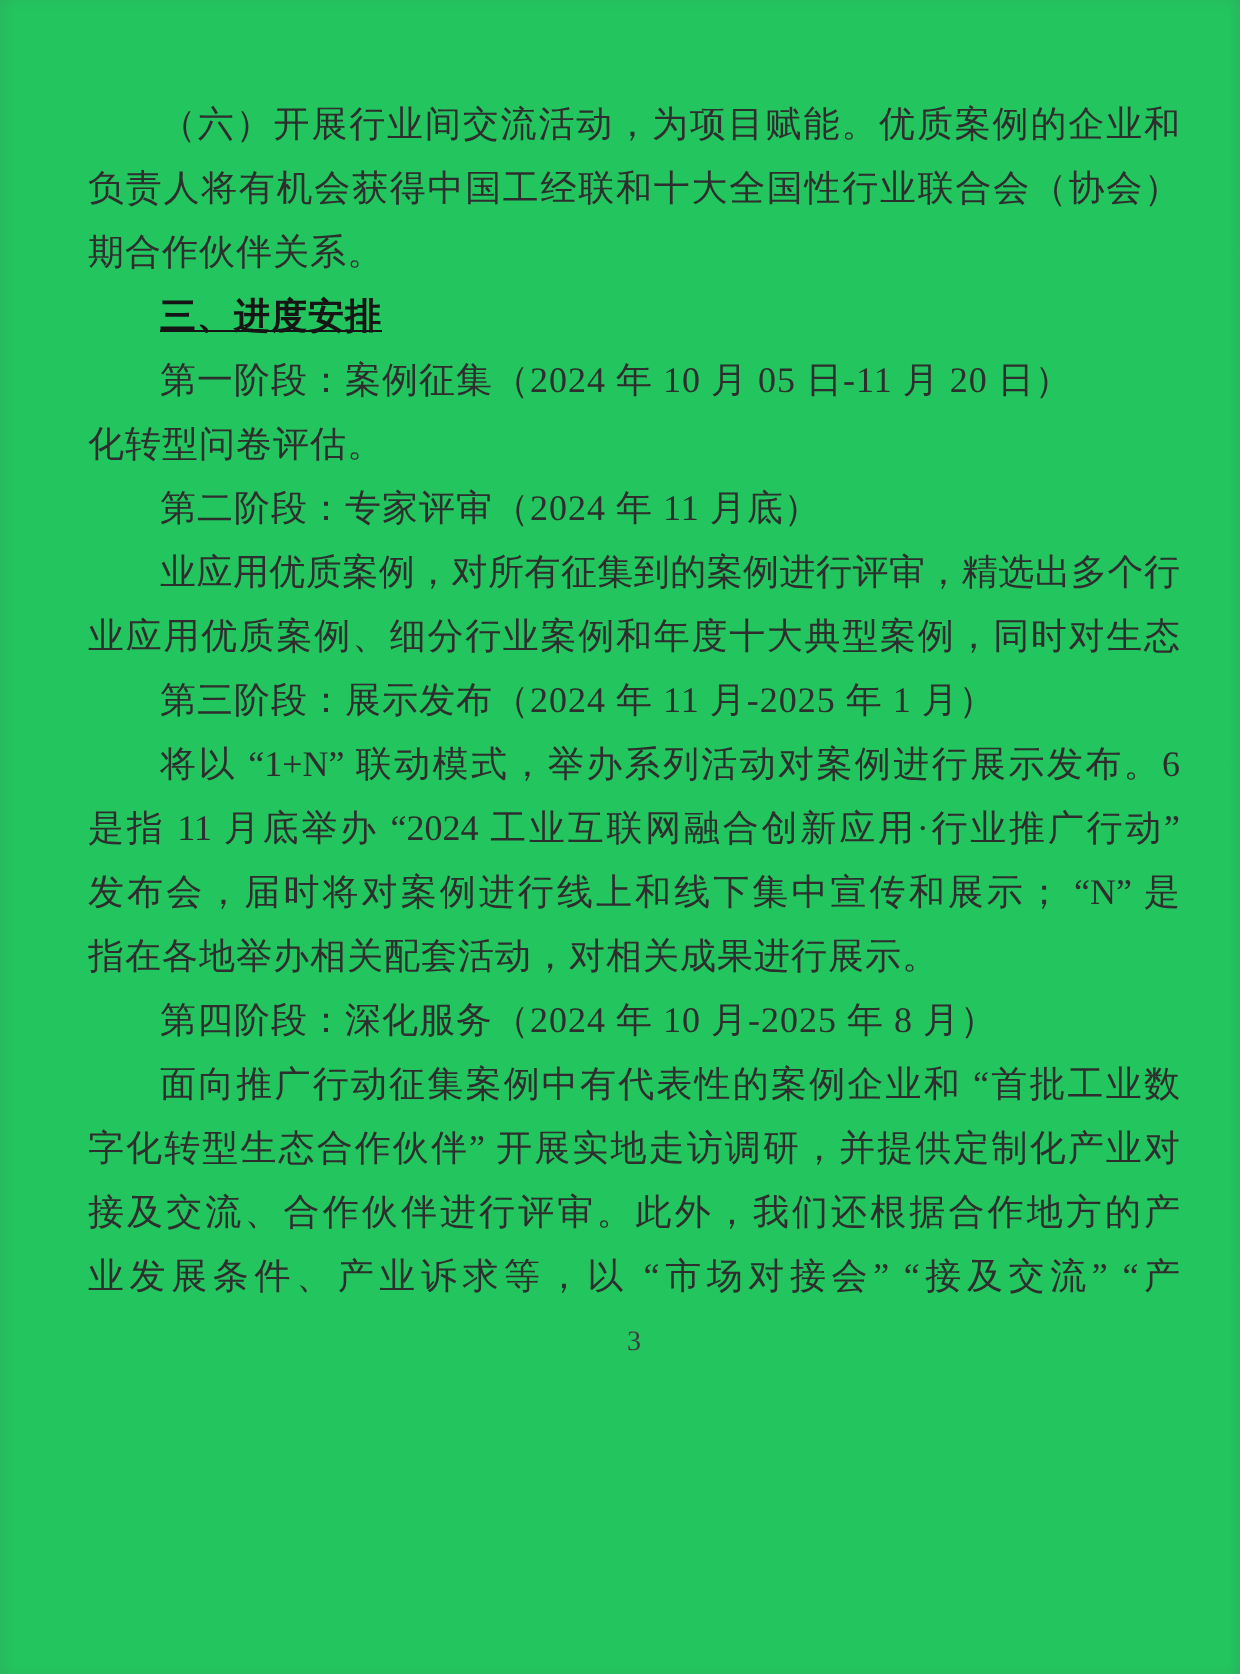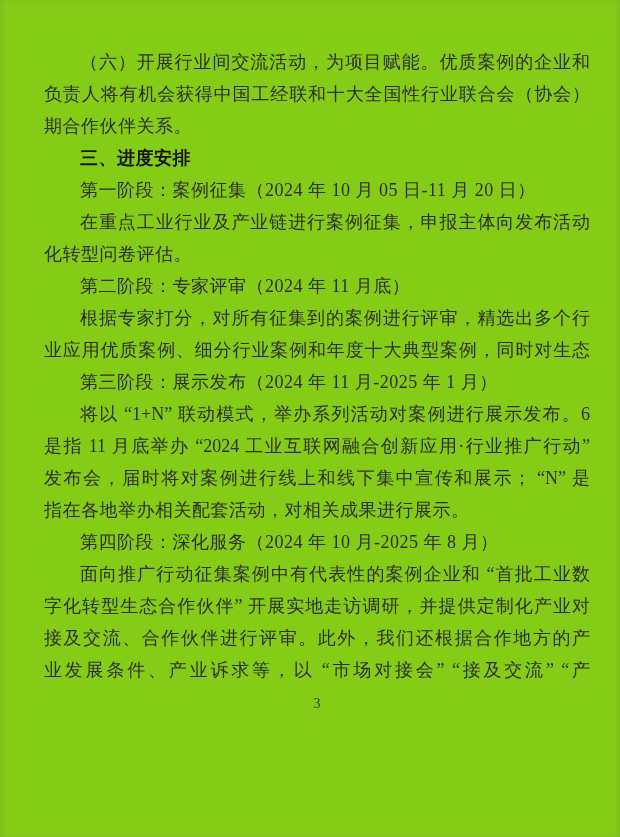--- a/index.html
+++ b/index.html
@@ -7,21 +7,21 @@
     padding: 0;
     width: 620px;
     height: 837px;
     background: #ffffff;
     overflow: hidden;
   }
   .page {
     position: relative;
     width: 620px;
     height: 837px;
-    background: #84cc16;
+    background: #22c55e;
     font-family: "Liberation Serif", "DejaVu Serif", serif;
   }
   
   .page::before {
     content: "";
     position: absolute;
     inset: 0;
     pointer-events: none;
     background:
       linear-gradient(to right,  rgba(90,90,90,0.10), rgba(90,90,90,0) 7px),
@@ -50,44 +50,44 @@
     text-align-last: justify;
     letter-spacing: 0;
   }
   .ind {
     text-indent: 2em;
   }
   .heading {
     font-family: "Liberation Sans", "DejaVu Sans", sans-serif;
     font-weight: 700;
     color: #151515;
+    text-decoration: underline;
   }
   .pagenum {
     margin-top: 8px;
     height: 20px;
     line-height: 20px;
     text-align: center;
     font-size: 14px;
     color: #3c3c3c;
   }
 </style>
 </head>
 <body>
 
 <div class="page">
   <div class="content">
     <div class="line ind just">（六）开展行业间交流活动，为项目赋能。优质案例的企业和</div>
     <div class="line just">负责人将有机会获得中国工经联和十大全国性行业联合会（协会）</div>
     <div class="line">期合作伙伴关系。</div>
     <div class="line ind heading">三、进度安排</div>
     <div class="line ind">第一阶段：案例征集（2024 年 10 月 05 日-11 月 20 日）</div>
-    <div class="line ind just">在重点工业行业及产业链进行案例征集，申报主体向发布活动</div>
     <div class="line">化转型问卷评估。</div>
     <div class="line ind">第二阶段：专家评审（2024 年 11 月底）</div>
-    <div class="line ind just">根据专家打分，对所有征集到的案例进行评审，精选出多个行</div>
+    <div class="line ind just">业应用优质案例，对所有征集到的案例进行评审，精选出多个行</div>
     <div class="line just">业应用优质案例、细分行业案例和年度十大典型案例，同时对生态</div>
     <div class="line ind">第三阶段：展示发布（2024 年 11 月-2025 年 1 月）</div>
     <div class="line ind just">将以 “1+N” 联动模式，举办系列活动对案例进行展示发布。6</div>
     <div class="line just">是指 11 月底举办 “2024 工业互联网融合创新应用·行业推广行动”</div>
     <div class="line just">发布会，届时将对案例进行线上和线下集中宣传和展示； “N” 是</div>
     <div class="line">指在各地举办相关配套活动，对相关成果进行展示。</div>
     <div class="line ind">第四阶段：深化服务（2024 年 10 月-2025 年 8 月）</div>
     <div class="line ind just">面向推广行动征集案例中有代表性的案例企业和 “首批工业数</div>
     <div class="line just">字化转型生态合作伙伴” 开展实地走访调研，并提供定制化产业对</div>
     <div class="line just">接及交流、合作伙伴进行评审。此外，我们还根据合作地方的产</div>

